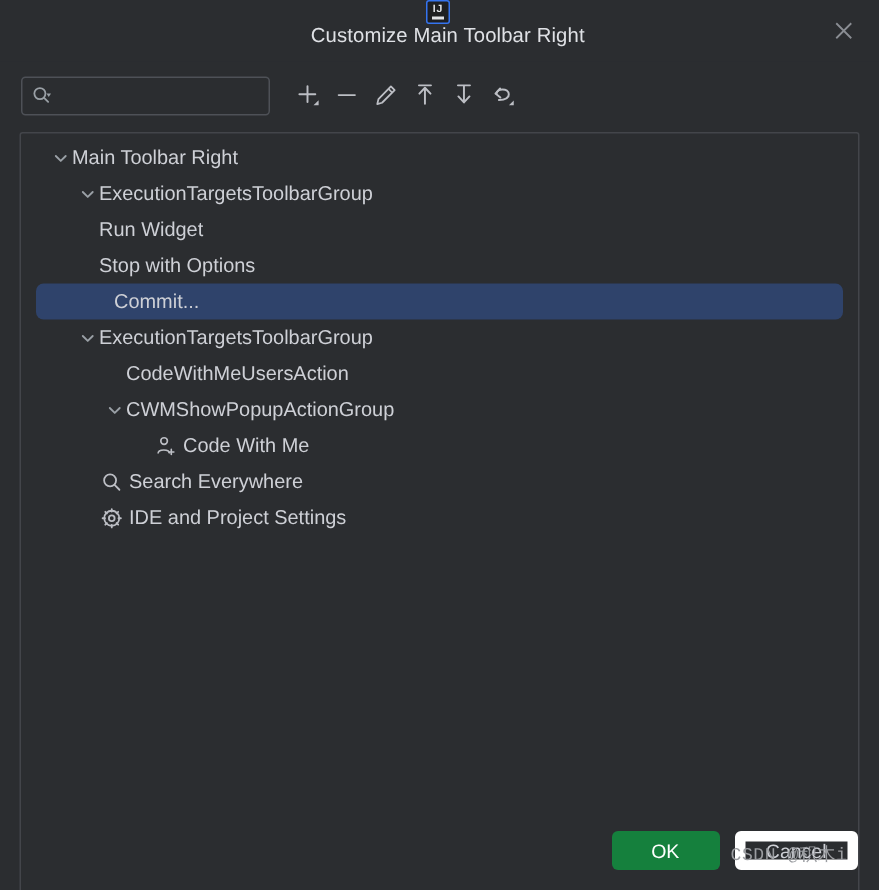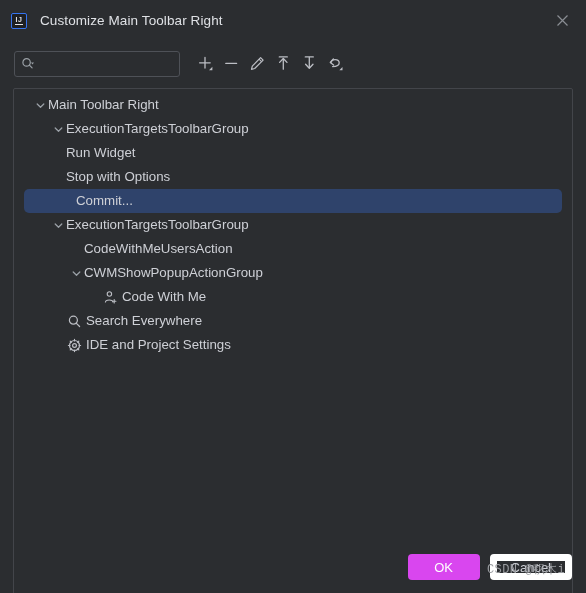--- a/index.html
+++ b/index.html
@@ -16,20 +16,21 @@
   }
 
   
   .titlebar {
     position: relative;
     height: 41px;
     background: #2B2D30;
     display: flex;
     align-items: center;
     padding: 0 0 0 11px;
+    flex-direction: column;
   }
   .app-logo {
     width: 16px; height: 16px;
     border: 1.6px solid #3574F0;
     background: #1E1F22;
     border-radius: 2px;
     display: flex; flex-direction: column;
     align-items: center; justify-content: center;
     flex: none;
     margin-right: 13px;
@@ -166,21 +167,21 @@
     height: 26px;
     min-width: 72px;
     border-radius: 4px;
     font-size: 13px;
     font-family: "Liberation Sans", sans-serif;
     display: flex; align-items: center; justify-content: center;
     cursor: pointer;
     padding: 0 14px;
     border: 1px solid transparent;
   }
-  .btn-primary { background: #d946ef; color: #FFFFFF; }
+  .btn-primary { background: #15803d; color: #FFFFFF; }
   .btn-default { background: transparent; color: #CED0D6; border: 7px solid #ffffff; margin-left: 10px; }
 
   
   .watermark {
     position: absolute;
     left: 487px; top: 561px;
     font-size: 12px;
     color: #9B9DA1;
     letter-spacing: .4px;
     font-family: Liberation Mono, monospace;

